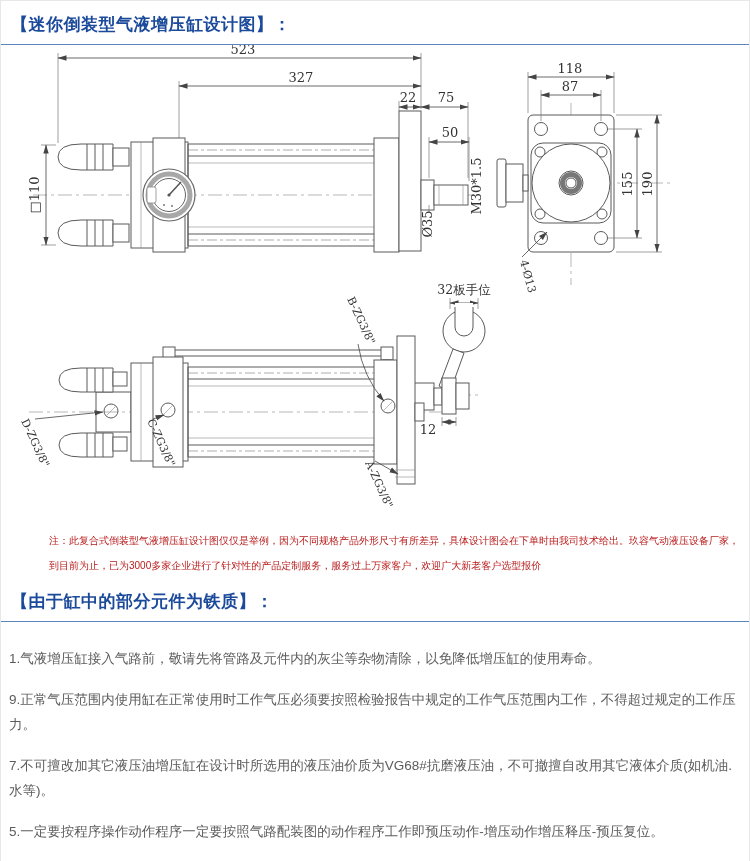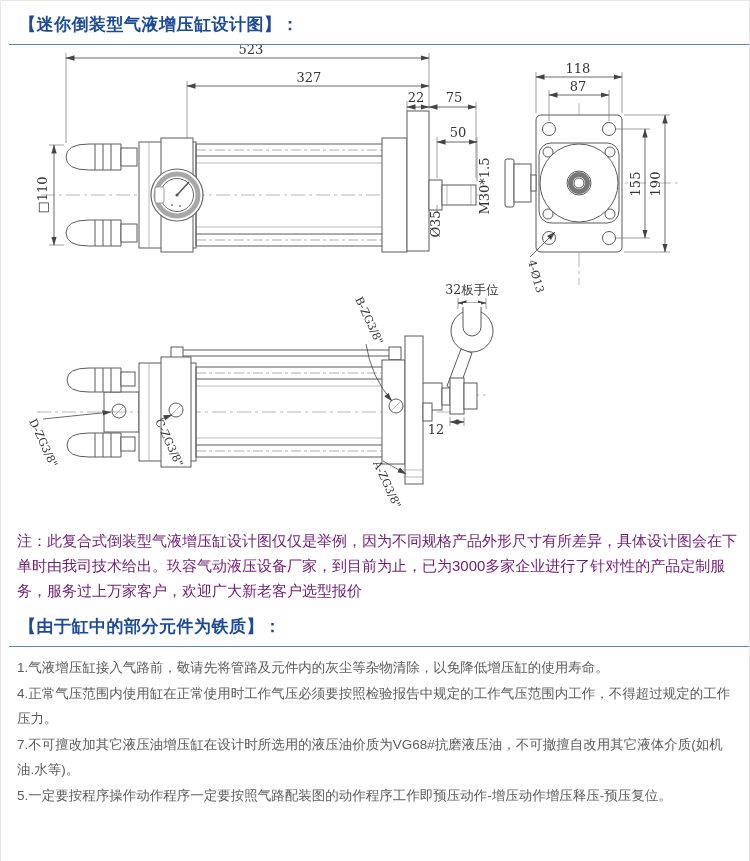--- a/index.html
+++ b/index.html
@@ -1,34 +1,34 @@
 <!DOCTYPE html>
 <html><head>
 <meta charset="utf-8">
 <style>
   * { margin:0; padding:0; box-sizing:border-box; }
   body { background:#fff; font-family:"Liberation Sans","DejaVu Sans",sans-serif; }
-  .page{ width:750px; height:861px; background:#fff; border:1px solid #e7e7e7; border-bottom:none; overflow:hidden;padding-left:8px; }
+  .page{ width:750px; height:861px; background:#fff; border:1px solid #e7e7e7; border-bottom:none; overflow:hidden; }
   .sec-title{ font-size:17px; font-weight:bold; color:#1b4a9b; padding:12px 10px 8px 10px; letter-spacing:.5px; }
   .rule{ border-top:1px solid #5b85bd; width:100%; height:0; }
   .drawing-wrap{ width:750px; }
   svg text{ font-family:"DejaVu Serif","Liberation Serif",serif; }
   .ln{ fill:none; stroke:#5a5a5a; stroke-width:1; }
   .lnw{ fill:#fff; stroke:#5a5a5a; stroke-width:1; }
   .thin{ fill:none; stroke:#8a8a8a; stroke-width:.6; }
   .cl{ fill:none; stroke:#9a9a9a; stroke-width:.7; stroke-dasharray:14 4 3 4; }
   .dash{ fill:none; stroke:#8a8a8a; stroke-width:.7; stroke-dasharray:10 3 3 3; }
   .dimln{ fill:none; stroke:#444; stroke-width:.8; }
   .ext{ fill:none; stroke:#777; stroke-width:.7; }
   .dim{ font-size:13px; fill:#333; }
   .dims{ font-size:11px; fill:#333; }
   .dimcn{ font-size:12.5px; fill:#333; }
-  .note{ font-size:15px; color:#701a75; line-height:25px; padding:4px 10px 0 8px; }
+  .note{ font-size:10px; color:#b91c1c; line-height:25px; padding:4px 10px 0 8px;margin-left:40px; }
   .items{ padding:8px 10px 0 8px; }
-  .items p{ font-size:13.5px; color:#5c5c5c; line-height:25px; margin:0 0 1px 0; }
+  .items p{ font-size:13.5px; color:#5c5c5c; line-height:25px; margin:16px 0 1px 0; }
 </style>
 </head>
 <body>
 
 <div class="page">
 
   <h2 class="sec-title">【迷你倒装型气液增压缸设计图】：</h2>
   <div class="rule"></div>
 
   <div class="drawing-wrap">
@@ -251,18 +251,18 @@
   </svg>
   </div>
 
   <p class="note">注：此复合式倒装型气液增压缸设计图仅仅是举例，因为不同规格产品外形尺寸有所差异，具体设计图会在下单时由我司技术给出。玖容气动液压设备厂家，到目前为止，已为3000多家企业进行了针对性的产品定制服务，服务过上万家客户，欢迎广大新老客户选型报价</p>
 
   <h2 class="sec-title">【由于缸中的部分元件为铁质】：</h2>
   <div class="rule"></div>
 
   <div class="items">
     <p>1.气液增压缸接入气路前，敬请先将管路及元件内的灰尘等杂物清除，以免降低增压缸的使用寿命。</p>
-    <p>4.正常气压范围内使用缸在正常使用时工作气压必须要按照检验报告中规定的工作气压范围内工作，不得超过规定的工作压力。</p>
+    <p>9.正常气压范围内使用缸在正常使用时工作气压必须要按照检验报告中规定的工作气压范围内工作，不得超过规定的工作压力。</p>
     <p>7.不可擅改加其它液压油增压缸在设计时所选用的液压油价质为VG68#抗磨液压油，不可撤擅自改用其它液体介质(如机油.水等)。</p>
     <p>5.一定要按程序操作动作程序一定要按照气路配装图的动作程序工作即预压动作-增压动作增压释压-预压复位。</p>
   </div>
 
 </div>
 
 </body></html>

